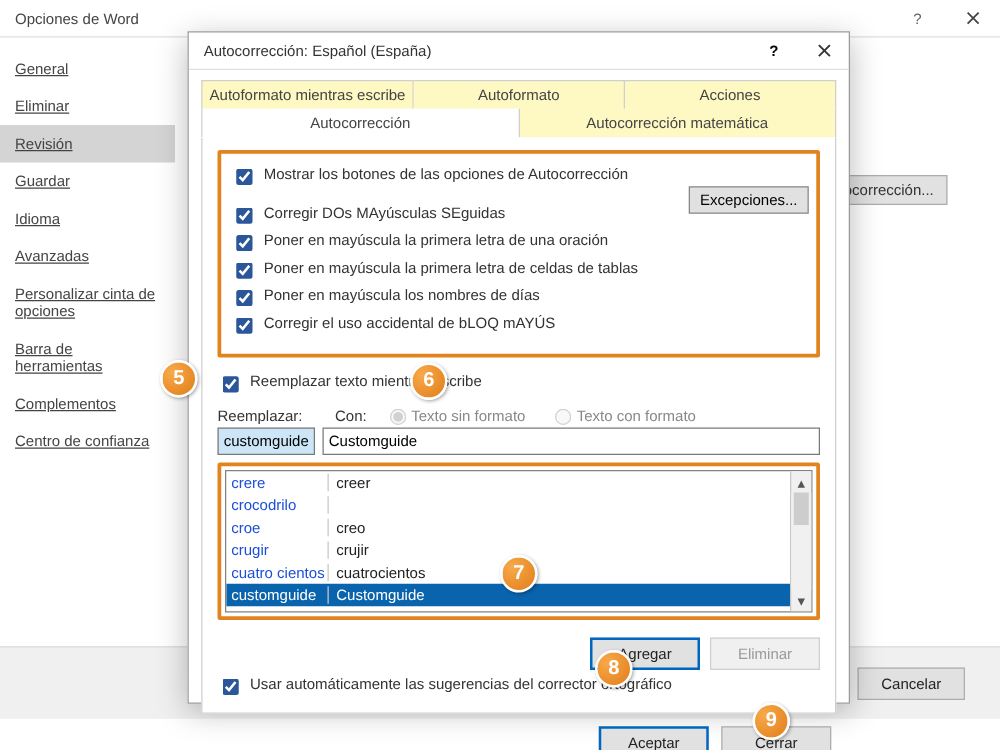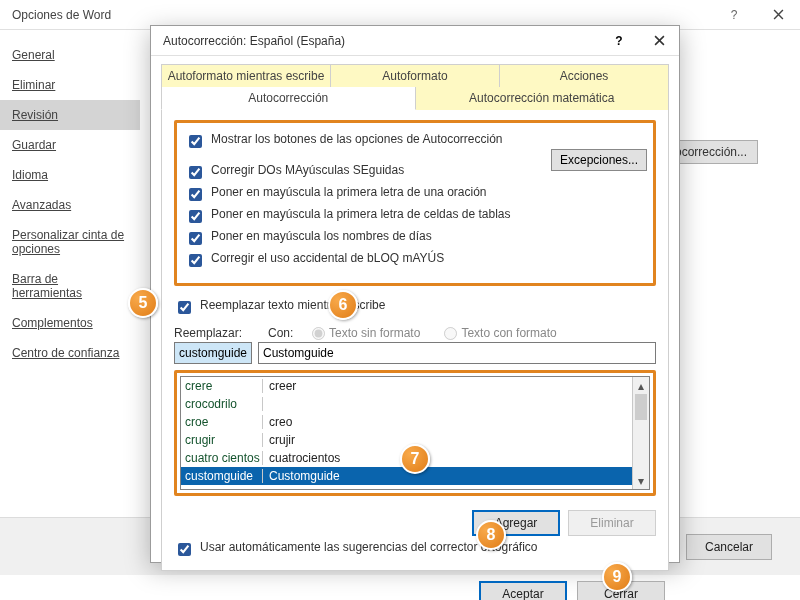--- a/index.html
+++ b/index.html
@@ -81,21 +81,21 @@
   .field-row input[type=text] {
     border: 1px solid #7a7a7a; padding: 2px 4px; background: #fff; height: 22px;
   }
   .field-row input.replace { width: 78px; background: #cde6f7; }
   .field-row input.with { flex: 1; }
 
   
   .list-frame { border: 1px solid #828282; height: 114px; display: flex; }
   .list-body { flex: 1; overflow: hidden; }
   .list-row { display: flex; height: 18px; align-items: center; }
-  .list-row .c1 { width: 82px; padding-left: 4px; border-right: 1px solid #c8c8c8; color: #14532d; }
+  .list-row .c1 { width: 82px; padding-left: 4px; border-right: 1px solid #c8c8c8; color: #1d4ed8; }
   .list-row .c2 { flex: 1; padding-left: 6px; color: #222; }
   .list-row.selected { background: #0a64ad; color: #fff; }
   .list-row.selected .c1, .list-row.selected .c2 { color: #fff; }
   .scrollbar { width: 17px; background: #f0f0f0; border-left: 1px solid #c8c8c8; display: flex; flex-direction: column; }
   .scrollbar .arr { height: 17px; display:flex; align-items:center; justify-content:center; color:#555; }
   .scrollbar .track { flex:1; background:#f0f0f0; position:relative; }
   .scrollbar .thumb { position:absolute; left:2px; right:2px; top:0; height:26px; background:#cdcdcd; }
 
   .action-row { display: flex; justify-content: flex-end; gap: 8px; margin-top: 14px; }
   .action-row .btn { width: 88px; text-align: center; }

